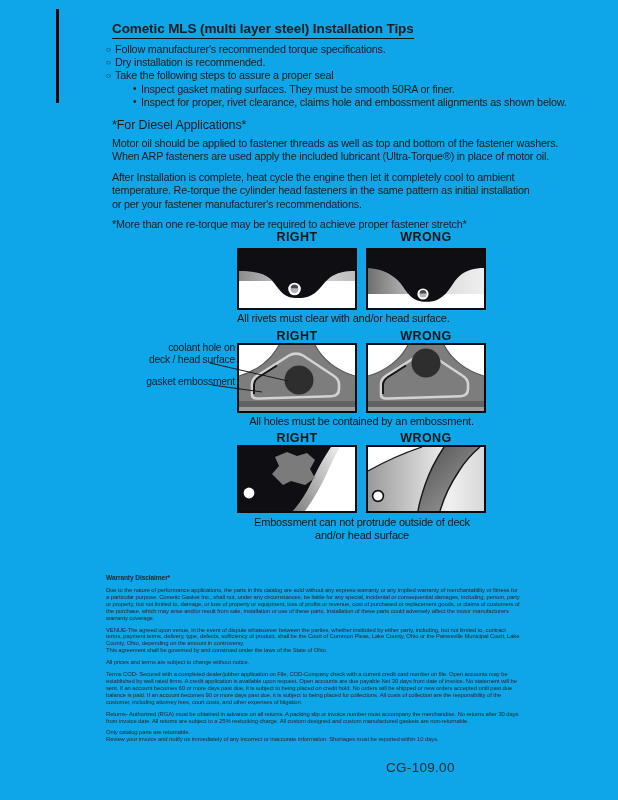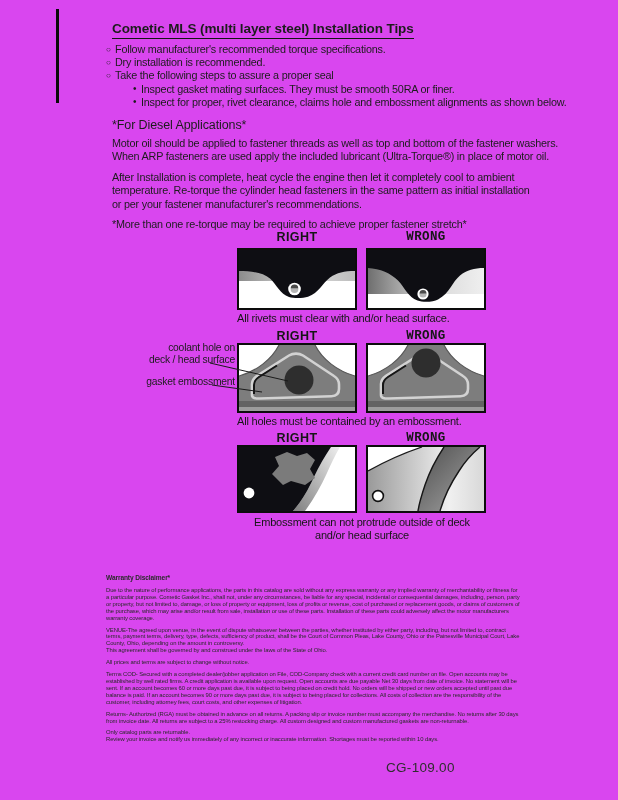--- a/index.html
+++ b/index.html
@@ -1,17 +1,17 @@
 <!DOCTYPE html>
 <html><head>
 <meta charset="utf-8">
 <style>
   html,body{margin:0;padding:0;background:#ffffff;}
   #page{
-    position:relative;width:618px;height:800px;background:#d946ef;overflow:hidden;
+    position:relative;width:618px;height:800px;background:#0ea5e9;overflow:hidden;
     font-family:"Liberation Sans","DejaVu Sans",sans-serif;color:#1c1c1c;
   }
   .abs{position:absolute;}
   
   #title{
     left:112px;top:21px;font-size:13.5px;font-weight:bold;letter-spacing:-0.1px;
     border-bottom:1.8px solid #141414;padding-bottom:2px;white-space:nowrap;
   }
   #edge-mark{left:56px;top:9px;width:2.5px;height:94px;background:#090909;}
   
@@ -23,27 +23,27 @@
   
   #diesel-heading{left:112px;top:118px;font-size:12.5px;font-weight:normal;letter-spacing:-0.1px;}
   .para{left:112px;width:475px;font-size:10.8px;line-height:13.4px;letter-spacing:-0.2px;white-space:pre-line;}
   #para1{top:137px;}
   #para2{top:171px;}
   #note{top:218px;}
   
   .dg-label{width:120px;text-align:center;font-size:12.5px;font-weight:600;letter-spacing:0.4px;color:#161616;}
   .dg-box{width:116px;height:auto;border:2px solid #0c0c0c;background:#fff;line-height:0;}
   .dg-caption{font-size:11px;letter-spacing:-0.2px;color:#161616;white-space:pre-line;line-height:12.5px;}
-  .col-l{left:237px;} .col-r{left:366px;font-family:Liberation Mono, monospace;}
+  .col-l{left:237px;} .col-r{left:366px;}
   #r1-lab-right,#r1-lab-wrong{top:230px;}
   #r1-box-right,#r1-box-wrong{top:248px;}
   #r1-caption{left:237px;top:312px;}
   #r2-lab-right,#r2-lab-wrong{top:329px;}
   #r2-box-right,#r2-box-wrong{top:343px;}
-  #r2-caption{left:237px;top:415px;width:249px;text-align:left;}
+  #r2-caption{left:237px;top:415px;width:249px;text-align:center;}
   #r3-lab-right,#r3-lab-wrong{top:431px;}
   #r3-box-right,#r3-box-wrong{top:445px;}
   #r3-caption{left:237px;top:516px;width:250px;text-align:center;}
   
   .callout{left:98px;width:137px;text-align:right;font-size:10.3px;line-height:11.8px;letter-spacing:-0.2px;white-space:pre-line;}
   #callout-coolant{top:342px;}
   #callout-emboss{top:376px;}
   #pointer-overlay{left:206px;top:355px;width:100px;height:45px;}
   
   #legal{left:106px;top:574px;width:414px;color:#2a2a2a;}

